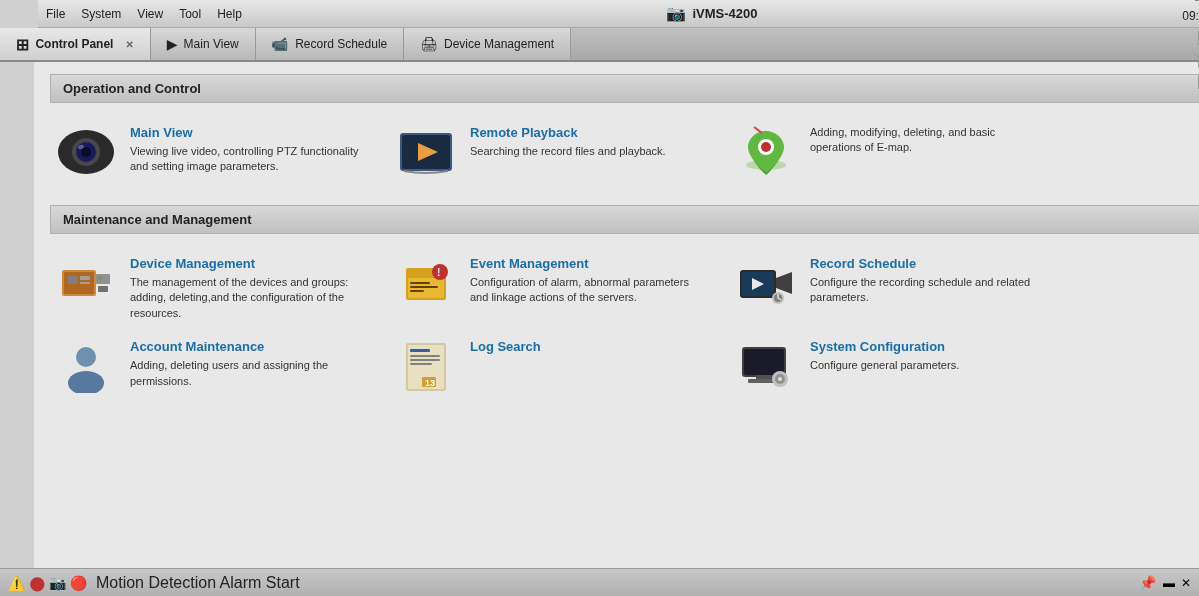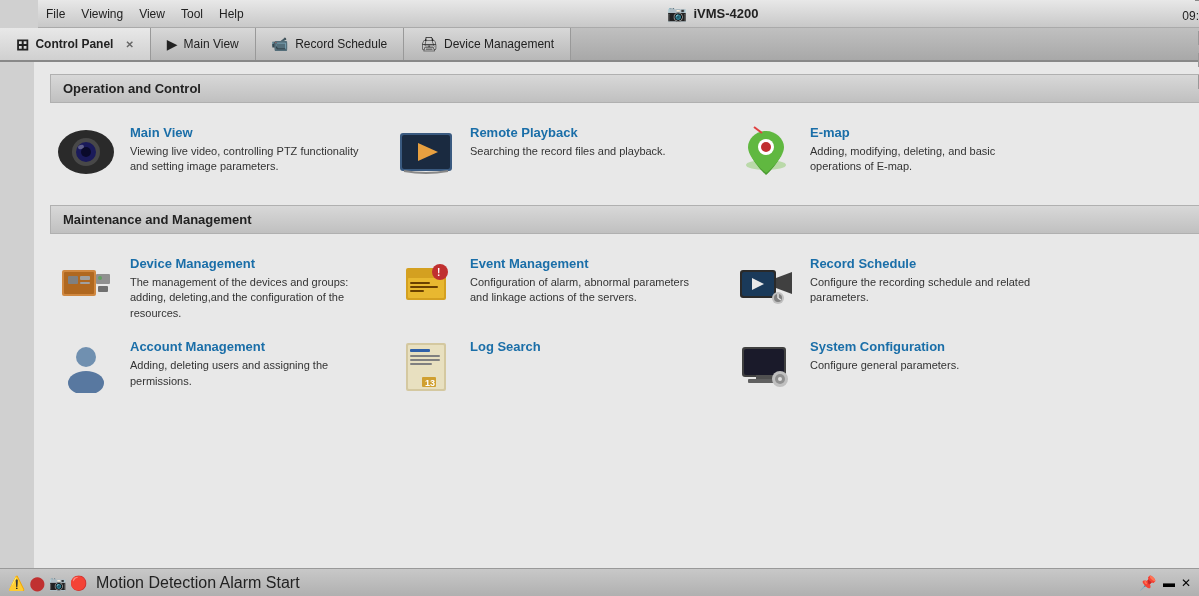--- a/index.html
+++ b/index.html
@@ -73,21 +73,21 @@
     }
 
     .section-wrapper { margin-bottom: 6px; }
   </style>
 </head>
 <body>
 
 <div id="titlebar">
   <div class="menu-items">
     <span>File</span>
-    <span>Viewing</span>
+    <span>System</span>
     <span>View</span>
     <span>Tool</span>
     <span>Help</span>
   </div>
   <div class="title-center">
     <span style="font-size:16px;">📷</span>
     <span>iVMS-4200</span>
   </div>
   <div class="title-right">
     <span>admin</span>
@@ -164,21 +164,20 @@
           <svg width="64" height="54" viewBox="0 0 64 54">
             <ellipse cx="32" cy="40" rx="20" ry="5" fill="#8bca6a" opacity="0.5"></ellipse>
             <path d="M32 8 C22 8 16 16 16 24 C16 36 32 50 32 50 C32 50 48 36 48 24 C48 16 42 8 32 8Z" fill="#4a9a30"></path>
             <path d="M32 6 C22 6 14 14 14 22 C14 34 32 48 32 48 C32 48 50 34 50 22 C50 14 42 6 32 6Z" fill="#60b840"></path>
             <circle cx="32" cy="22" r="8" fill="white"></circle>
             <circle cx="32" cy="22" r="5" fill="#c03030"></circle>
             <path d="M28 8 L20 2" stroke="#e04040" stroke-width="2"></path>
           </svg>
         </div>
         <div class="item-text">
-          <div class="item-title">E-map</div>
           <div class="item-desc">Adding, modifying, deleting, and basic operations of E-map.</div>
         </div>
       </div>
 
     </div>
   </div>
 
   <div class="section-wrapper">
     <div class="section-header">
       <span>Maintenance and Management</span>
@@ -242,21 +241,21 @@
       </div>
 
       <div class="panel-item">
         <div class="icon-box">
           <svg width="64" height="54" viewBox="0 0 64 54">
             <circle cx="32" cy="18" r="10" fill="#7090b0"></circle>
             <ellipse cx="32" cy="44" rx="18" ry="12" fill="#5878a0"></ellipse>
           </svg>
         </div>
         <div class="item-text">
-          <div class="item-title">Account Management</div>
+          <div class="item-title">Account Maintenance</div>
           <div class="item-desc">Adding, deleting users and assigning the permissions.</div>
         </div>
       </div>
 
       <div class="panel-item">
         <div class="icon-box">
           <svg width="64" height="54" viewBox="0 0 64 54">
             <rect x="12" y="4" width="40" height="48" rx="2" fill="#d4c8a0"></rect>
             <rect x="14" y="6" width="36" height="44" rx="1" fill="#e8e0c0"></rect>
             <rect x="16" y="10" width="20" height="3" rx="1" fill="#3060a8"></rect>

